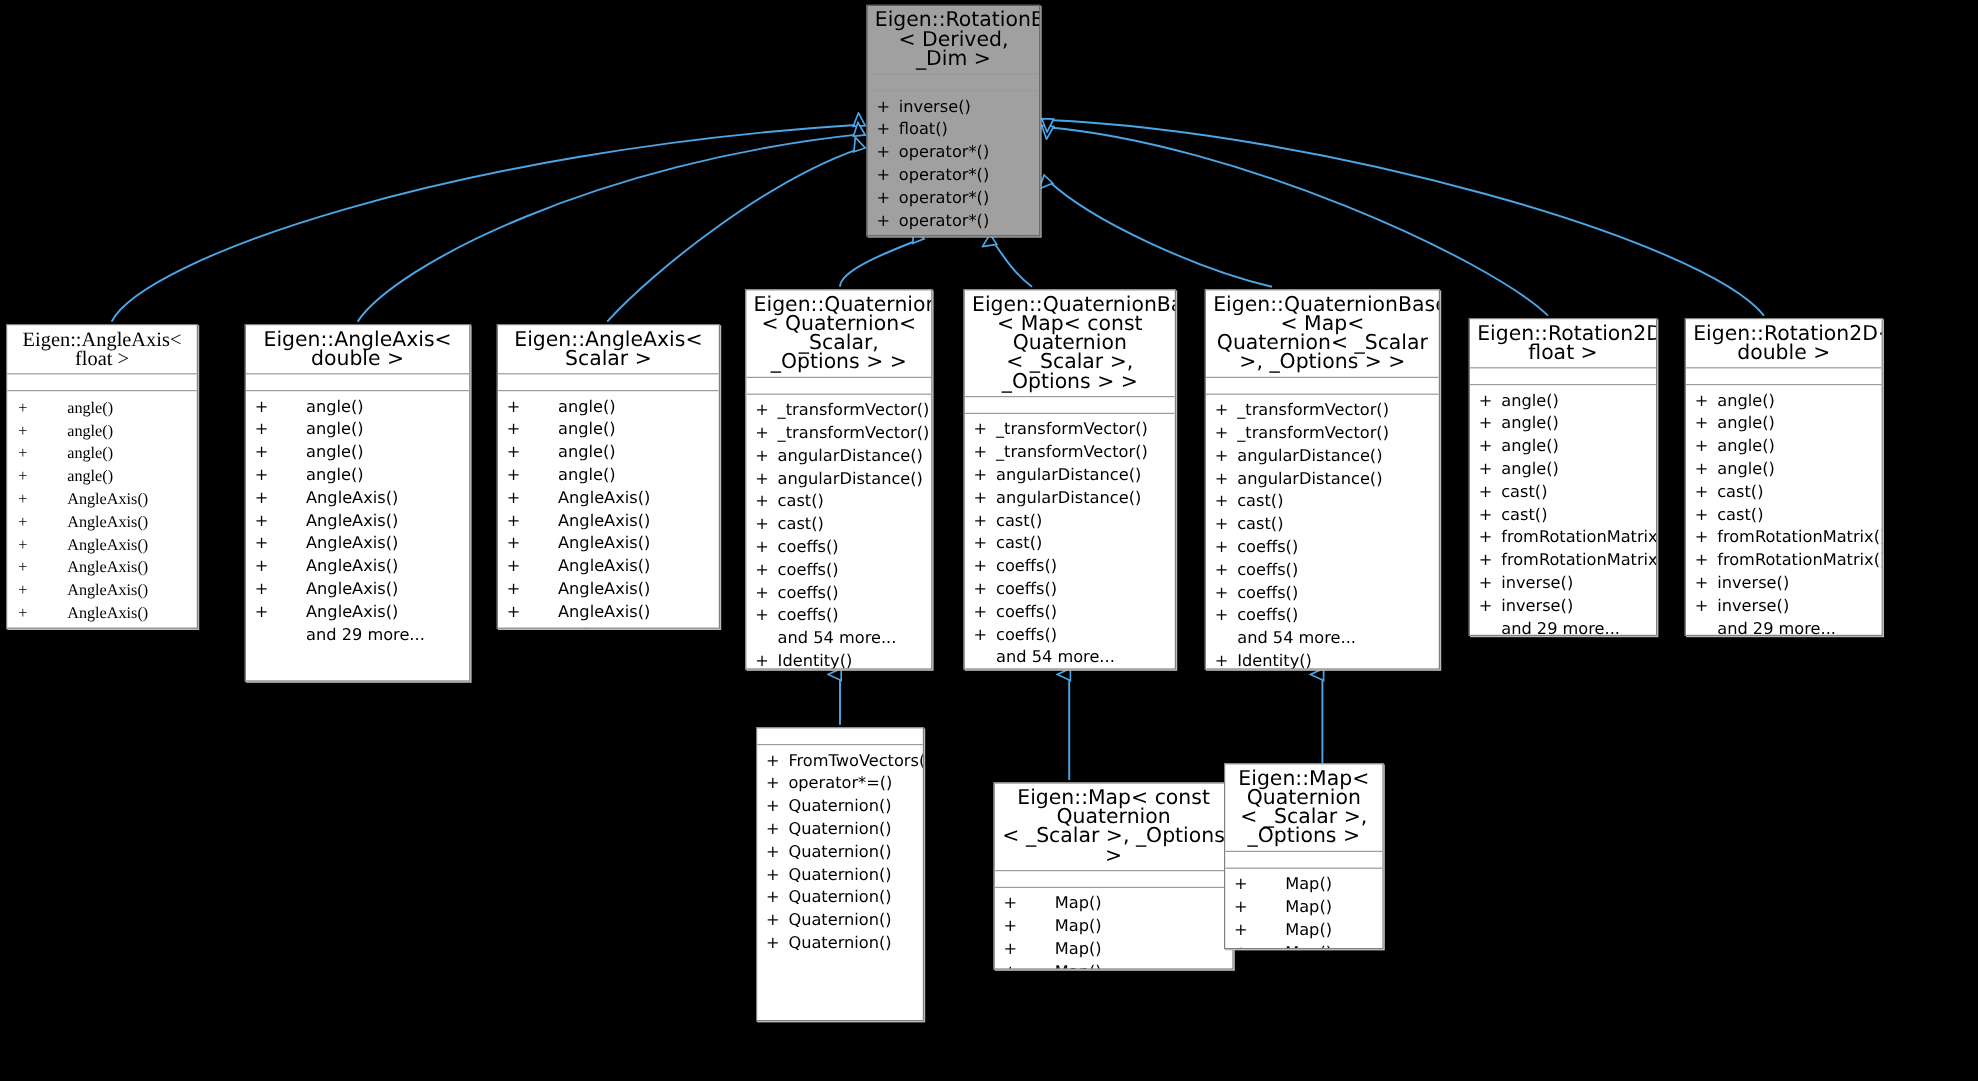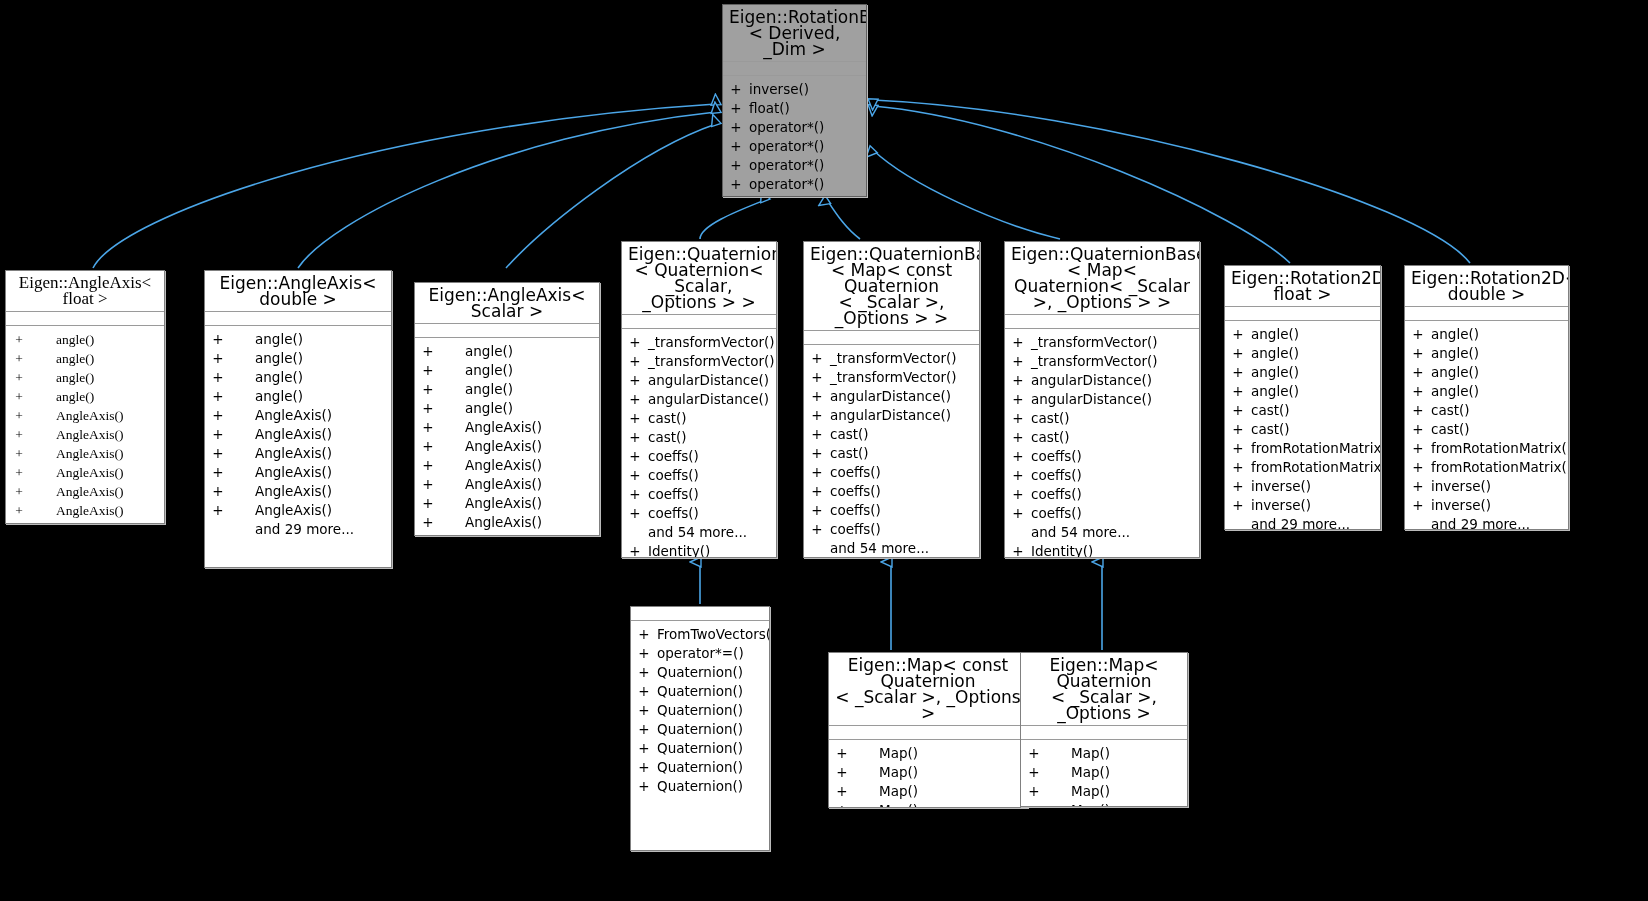--- a/index.html
+++ b/index.html
@@ -227,21 +227,21 @@
         <div class="row">
           <span class="vis">+</span>
           <span class="nm">AngleAxis()</span>
         </div>
         <div class="row more">
           <span class="vis"></span>
           <span class="nm">and 29 more...</span>
         </div>
       </div>
     </div>
-    <div class="node center-names" style="left: 414px; top: 282px; width: 186px; height: 254px;">
+    <div class="node center-names" style="left: 414px; top: 270px; width: 186px; height: 254px;">
       <div class="title">Eigen::AngleAxis&lt; Scalar &gt;</div>
       <div class="attrs"></div>
       <div class="ops">
         <div class="row">
           <span class="vis">+</span>
           <span class="nm">angle()</span>
         </div>
         <div class="row">
           <span class="vis">+</span>
           <span class="nm">angle()</span>
@@ -611,21 +611,21 @@
         <div class="row">
           <span class="vis">+</span>
           <span class="nm">Map()</span>
         </div>
         <div class="row">
           <span class="vis">+</span>
           <span class="nm">operator*=()</span>
         </div>
       </div>
     </div>
-    <div class="node center-names" style="left: 1020px; top: 652px; width: 168px; height: 155px;">
+    <div class="node center-names" style="left: 1020px; top: 636px; width: 133px; height: 155px;">
       <div class="title">Eigen::Map&lt; Quaternion
 &lt; _Scalar &gt;, _Options &gt;</div>
       <div class="attrs"></div>
       <div class="ops">
         <div class="row">
           <span class="vis">+</span>
           <span class="nm">Map()</span>
         </div>
         <div class="row">
           <span class="vis">+</span>

